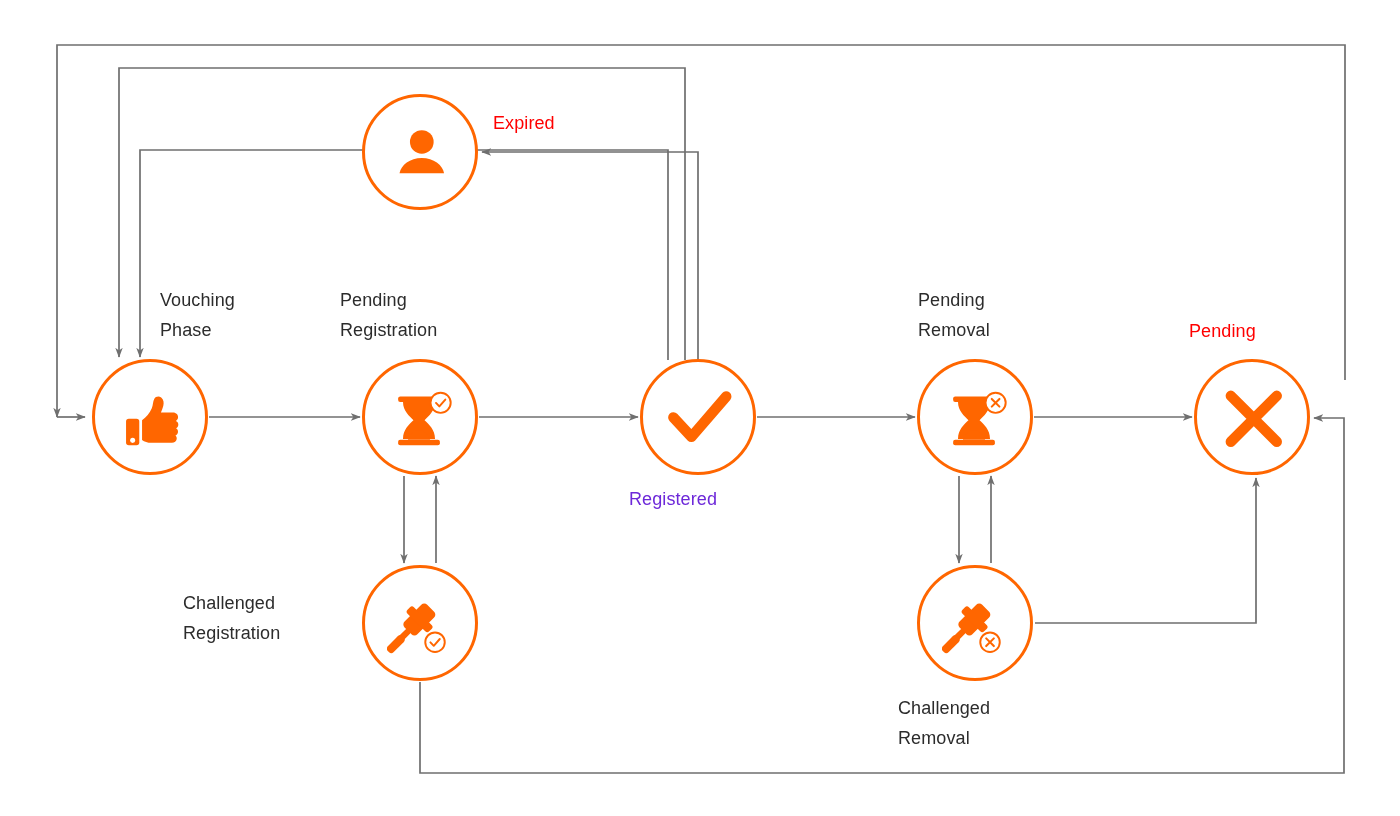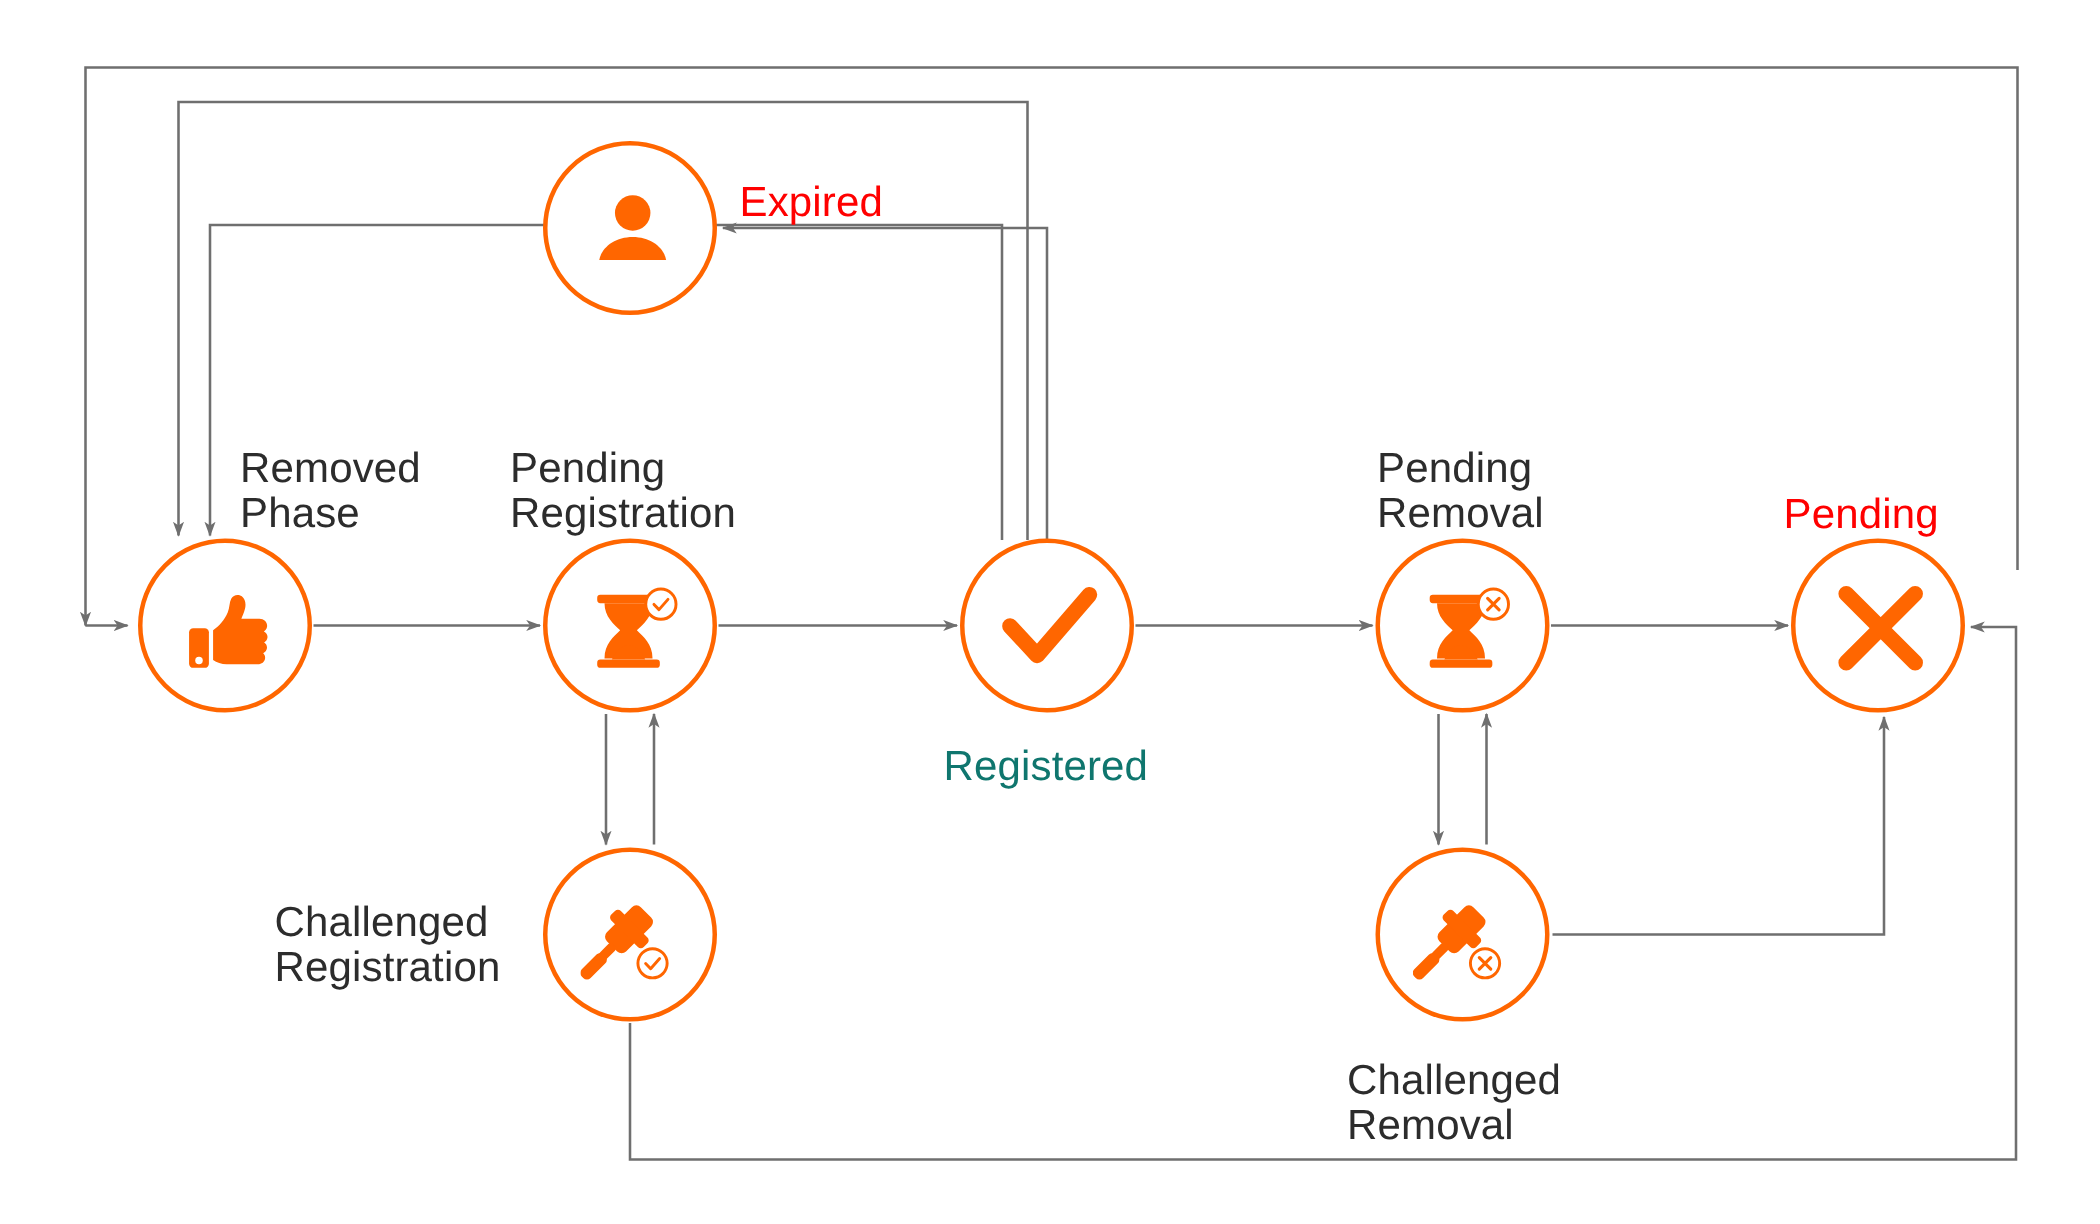--- a/index.html
+++ b/index.html
@@ -1,24 +1,24 @@
 <!DOCTYPE html>
 <html><head>
 <meta charset="utf-8">
 <style>
   html,body{margin:0;padding:0;background:#ffffff;}
   body{width:1400px;height:816px;font-family:"Liberation Sans","DejaVu Sans",sans-serif;overflow:hidden;}
   #stage{position:relative;width:1400px;height:816px;background:#fff;}
   #wires{position:absolute;left:0;top:0;width:1400px;height:816px;}
   .node{position:absolute;border-radius:50%;background:#fff;box-sizing:border-box;}
   .node svg{position:absolute;left:0;top:0;}
-  .lbl{position:absolute;font-size:28px;line-height:30px;white-space:pre;letter-spacing:.1px;margin-top:12px;}
+  .lbl{position:absolute;font-size:18px;line-height:30px;white-space:pre;letter-spacing:.1px;}
   .lbl.dark{color:#2c2c2c;}
   .lbl.red{color:#ff0000;}
-  .lbl.green{color:#0f766e;text-align:right;}
+  .lbl.green{color:#6d28d9;text-align:right;}
 </style>
 </head>
 <body>
 
 <div id="stage">
   <svg id="wires" viewBox="0 0 1400 816" xmlns="http://www.w3.org/2000/svg">
     <defs>
       <marker id="ah" markerWidth="11" markerHeight="11" refX="9.2" refY="4" orient="auto" markerUnits="userSpaceOnUse">
         <path d="M0,0.3 L10,4 L0,7.7 L2.6,4 Z" fill="#6f6f6f"></path>
       </marker>
@@ -46,21 +46,21 @@
         <div style="position: absolute; left: 21.7px; top: 21.7px; width: 69.6px; height: 69.6px;">
           <svg viewBox="0 0 100 100" width="69.6" height="69.6">
             <g fill="#ff6600">
       <rect x="13" y="50" width="19" height="38" rx="4"></rect>
               <circle cx="22.5" cy="81" r="3.6" fill="#fff"></circle>
       <path d="M36 52c6-4 11-10 14-17 2-5 1.5-10 3.5-13.5C55.6 18 60 17 63.5 19.5c3.6 2.6 4.2 7.6 3 12.2-0.9 3.5-2.4 6.6-3.4 9.3h17.3c4.6 0 7.9 3.4 7.3 7.6-0.3 2-1.5 3.5-3 4.5 2.3 1 3.7 3.2 3.4 5.9-0.2 2.1-1.5 3.8-3.2 4.7 1.9 1.1 3 3.2 2.7 5.6-0.3 2.2-1.7 3.9-3.6 4.7 1.4 1.2 2.1 3 1.8 5-0.4 3.2-3.3 5.5-6.9 5.5H49c-5 0-9.6-1.6-13-4.1z"></path>
     </g>
           </svg>
         </div>
       </div>
-      <div class="lbl dark" style="left: 160px; top: 285px;">Removed
+      <div class="lbl dark" style="left: 160px; top: 285px;">Vouching
 Phase</div>
       <div class="node" style="left: 362px; top: 359px; width: 116px; height: 116px; border: 3px solid rgb(255, 102, 0);">
         <div style="position: absolute; left: 21.7px; top: 21.7px; width: 69.6px; height: 69.6px;">
           <svg viewBox="0 0 100 100" width="69.6" height="69.6">
             <g fill="#ff6600">
       <rect x="16" y="18" width="60" height="8" rx="3"></rect>
       <rect x="16" y="80" width="60" height="8" rx="3"></rect>
       <path d="M23 26h46c0 13-9 20-15 26 6 6 15 13 15 27H23c0-14 9-21 15-27-6-6-15-13-15-26z"></path>
       <path d="M30 80c3.5-9 11-14 16-14s12.5 5 16 14z"></path>
     </g>

